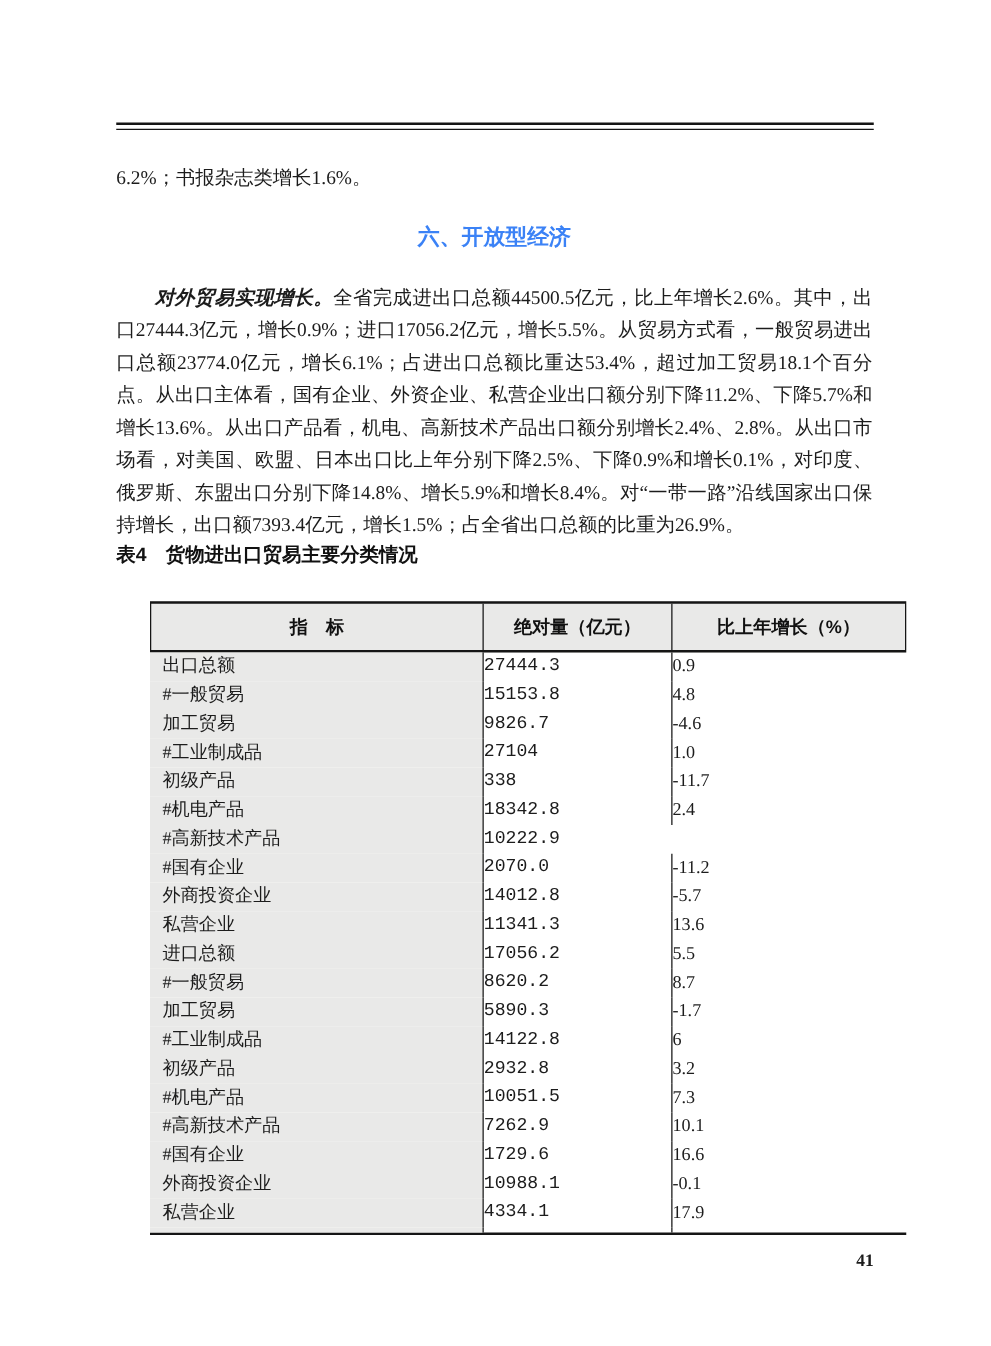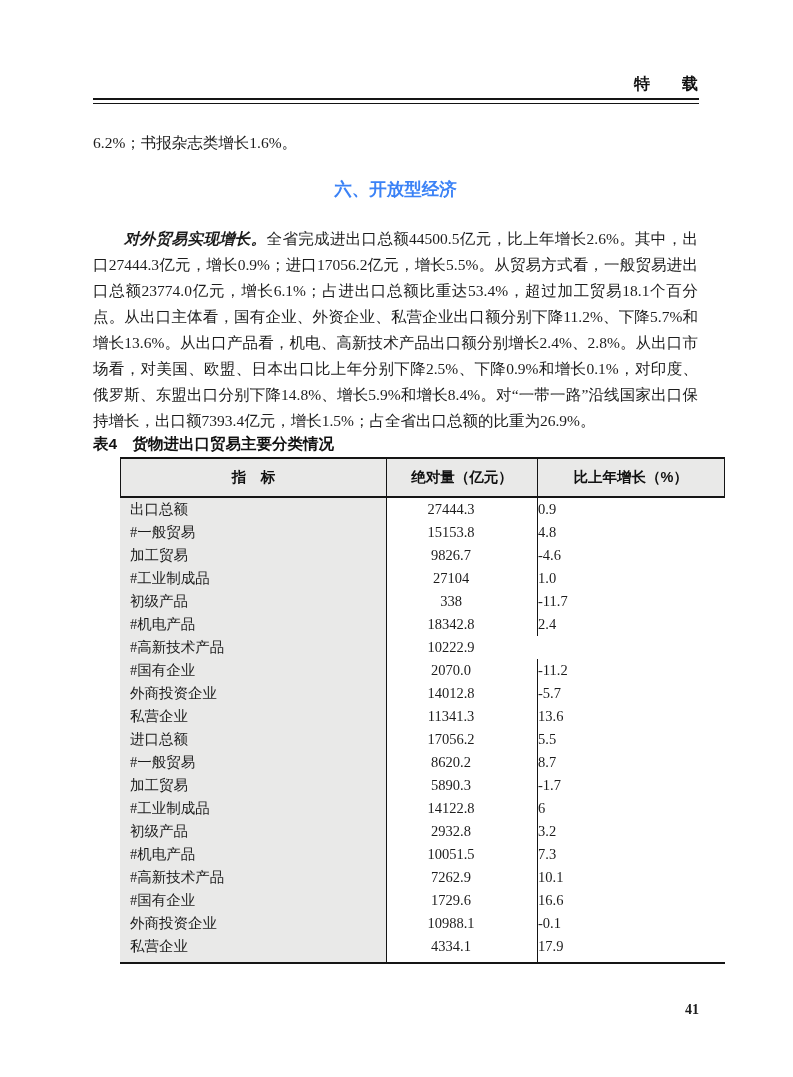--- a/index.html
+++ b/index.html
@@ -42,62 +42,59 @@
   .para .lead{font-style:italic;font-weight:bold;}
 
   
   .table-title{
     position:absolute;top:434px;left:93px;width:605px;margin:0;
     text-align:left;font-size:15.5px;font-weight:bold;
     font-family:"Liberation Sans","DejaVu Sans",sans-serif;color:#111;
   }
 
   
-  .table{position:absolute;top:457px;left:93px;width:605px;padding-left:27px;}
+  .table{position:absolute;top:481px;left:93px;width:605px;padding-left:27px;}
   .thead{
     display:flex;height:41px;box-sizing:border-box;
     background:#e9e9e8;
     border-top:2.5px solid #151515;border-bottom:2px solid #151515;
     border-left:1px solid #151515;border-right:1px solid #151515;
     align-items:center;
     font-family:"Liberation Sans","DejaVu Sans",sans-serif;
     font-size:14.5px;font-weight:bold;color:#111;
   }
   .thead .c{box-sizing:border-box;text-align:center;}
   .c1{width:266px;}
   .c2{width:151px;border-left:1.5px solid #151515;}
   .c3{width:188px;border-left:1.5px solid #151515;}
   .thead .c2,.thead .c3{height:100%;display:flex;align-items:center;justify-content:center;}
 
   .tbody{border-bottom:2.5px solid #151515;}
   .trow{display:flex;height:23px;line-height:23px;font-size:14.5px;}
   .trow .c{box-sizing:border-box;overflow:hidden;white-space:nowrap;}
   .trow .c1{background:#e9e9e8;padding-left:10px;width:266px;
     font-size:14.5px;}
-  .trow .c2{width:151px;text-align:center;padding-right:22px;}
+  .trow .c2{width:151px;text-align:left;padding-right:22px;font-family:Liberation Mono, monospace;}
   .trow .c3{width:188px;padding-right:31px;}
   .tfill{display:flex;height:4px;}
   .tfill .c1{background:#e9e9e8;width:266px;box-sizing:border-box;}
   .tfill .c2{width:151px;border-left:1.5px solid #151515;box-sizing:border-box;}
   .tfill .c3{width:188px;border-left:1.5px solid #151515;box-sizing:border-box;}
 
   
   .page-number{
     position:absolute;top:1002px;left:93px;width:606px;
     text-align:right;font-size:14px;font-weight:bold;
   }
 </style>
 </head>
 <body>
 
 <div class="page">
 
-  <div class="masthead">
-    <span class="masthead-label">特　　载</span>
-  </div>
   <div class="double-rule"></div>
 
   <p class="leftover">6.2%；书报杂志类增长1.6%。</p>
 
   <h2 class="section-heading">六、开放型经济</h2>
 
   <p class="para"><span class="lead">对外贸易实现增长。</span><span>全省完成进出口总额44500.5亿元，比上年增长2.6%。其中，出口27444.3亿元，增长0.9%；进口17056.2亿元，增长5.5%。从贸易方式看，一般贸易进出口总额23774.0亿元，增长6.1%；占进出口总额比重达53.4%，超过加工贸易18.1个百分点。从出口主体看，国有企业、外资企业、私营企业出口额分别下降11.2%、下降5.7%和增长13.6%。从出口产品看，机电、高新技术产品出口额分别增长2.4%、2.8%。从出口市场看，对美国、欧盟、日本出口比上年分别下降2.5%、下降0.9%和增长0.1%，对印度、俄罗斯、东盟出口分别下降14.8%、增长5.9%和增长8.4%。对“一带一路”沿线国家出口保持增长，出口额7393.4亿元，增长1.5%；占全省出口总额的比重为26.9%。</span></p>
 
   <h3 class="table-title">表4　货物进出口贸易主要分类情况</h3>
 

